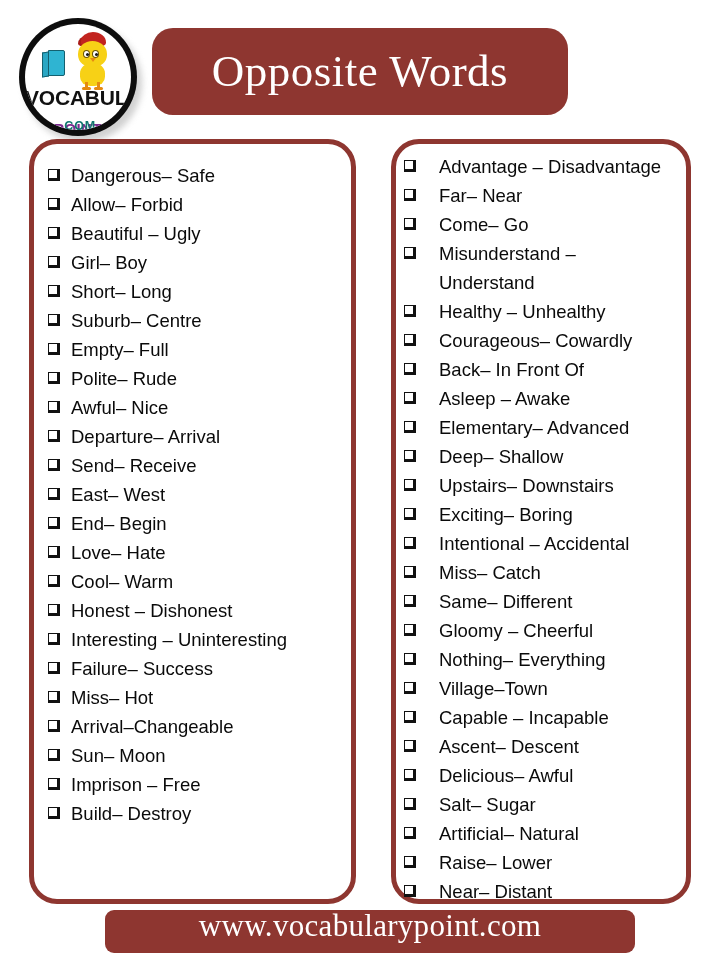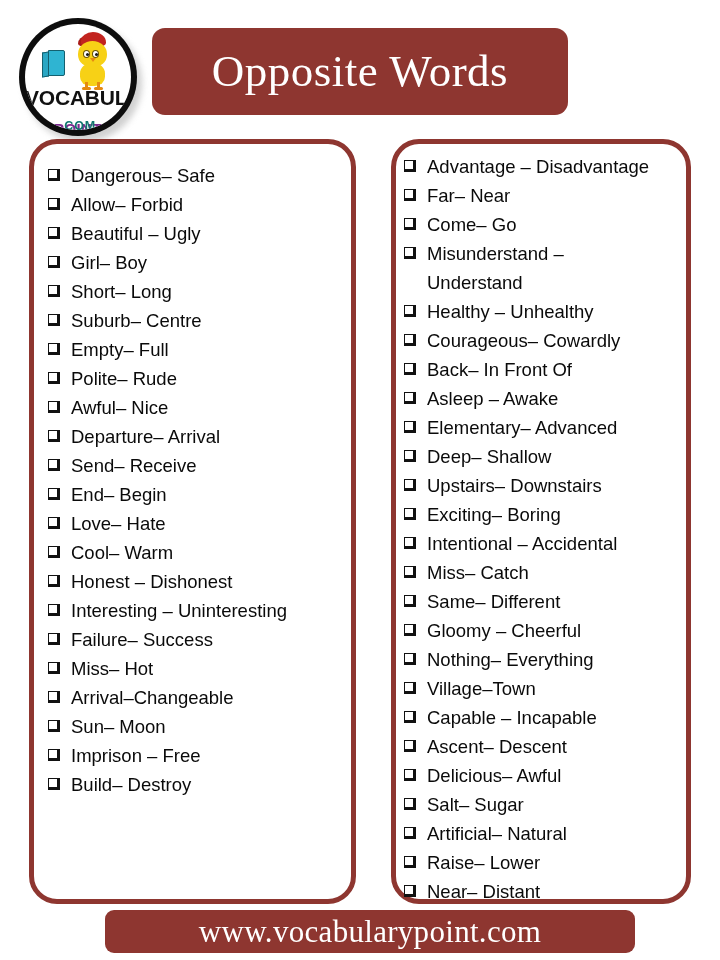--- a/index.html
+++ b/index.html
@@ -177,21 +177,21 @@
   }
 
   
   .title-bar {
     position: absolute;
     left: 152px;
     top: 28px;
     width: 416px;
     height: 87px;
     background: #8e3630;
-    border-radius: 13px;
+    border-radius: 21px;
     display: flex;
     align-items: center;
     justify-content: center;
   }
   .title-text {
     font-family: "Liberation Serif", serif;
     font-size: 45px;
     color: #ffffff;
     letter-spacing: 0.5px;
     line-height: 1;
@@ -227,21 +227,21 @@
 
   .item {
     display: flex;
     align-items: flex-start;
     font-family: "Liberation Sans", sans-serif;
     color: #0a0a0a;
     font-size: 18.5px;
     line-height: 29px;
     white-space: pre-wrap;
   }
-  .list-right .item { font-size: 18.5px; line-height: 29px; }
+  .list-right .item { font-size: 18.5px; line-height: 29px; gap: 12px; }
 
   .cb {
     flex: 0 0 auto;
     width: 12px;
     height: 12px;
     margin-top: 8px;
     margin-right: 11px;
     box-sizing: border-box;
     border: 1.6px solid #111111;
     border-right-width: 3px;
@@ -253,21 +253,21 @@
   
   .footer-bar {
     position: absolute;
     left: 105px;
     top: 910px;
     width: 530px;
     height: 43px;
     background: #8e3630;
     border-radius: 9px;
     display: flex;
-    align-items: center;
+    align-items: flex-start;
     justify-content: center;
   }
   .footer-text {
     font-family: "Liberation Serif", serif;
     font-size: 31px;
     color: #ffffff;
     letter-spacing: 0.3px;
     line-height: 1;
   }
 </style>
@@ -311,20 +311,21 @@
       <li class="item"><span class="cb"></span><span class="item-text">Allow– Forbid</span></li>
       <li class="item"><span class="cb"></span><span class="item-text">Beautiful – Ugly</span></li>
       <li class="item"><span class="cb"></span><span class="item-text">Girl– Boy</span></li>
       <li class="item"><span class="cb"></span><span class="item-text">Short– Long</span></li>
       <li class="item"><span class="cb"></span><span class="item-text">Suburb– Centre</span></li>
       <li class="item"><span class="cb"></span><span class="item-text">Empty– Full</span></li>
       <li class="item"><span class="cb"></span><span class="item-text">Polite– Rude</span></li>
       <li class="item"><span class="cb"></span><span class="item-text">Awful– Nice</span></li>
       <li class="item"><span class="cb"></span><span class="item-text">Departure– Arrival</span></li>
       <li class="item"><span class="cb"></span><span class="item-text">Send– Receive</span></li>
+      <li class="item"><span class="cb"></span><span class="item-text">East– West</span></li>
       <li class="item"><span class="cb"></span><span class="item-text">End– Begin</span></li>
       <li class="item"><span class="cb"></span><span class="item-text">Love– Hate</span></li>
       <li class="item"><span class="cb"></span><span class="item-text">Cool– Warm</span></li>
       <li class="item"><span class="cb"></span><span class="item-text">Honest – Dishonest</span></li>
       <li class="item"><span class="cb"></span><span class="item-text">Interesting – Uninteresting</span></li>
       <li class="item"><span class="cb"></span><span class="item-text">Failure– Success</span></li>
       <li class="item"><span class="cb"></span><span class="item-text">Miss– Hot</span></li>
       <li class="item"><span class="cb"></span><span class="item-text">Arrival–Changeable</span></li>
       <li class="item"><span class="cb"></span><span class="item-text">Sun– Moon</span></li>
       <li class="item"><span class="cb"></span><span class="item-text">Imprison – Free</span></li>

